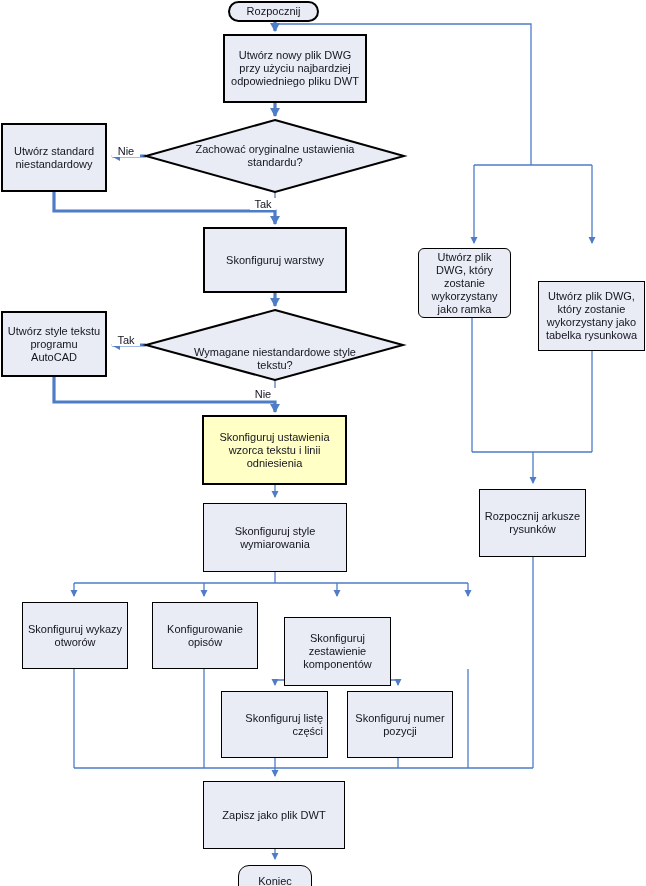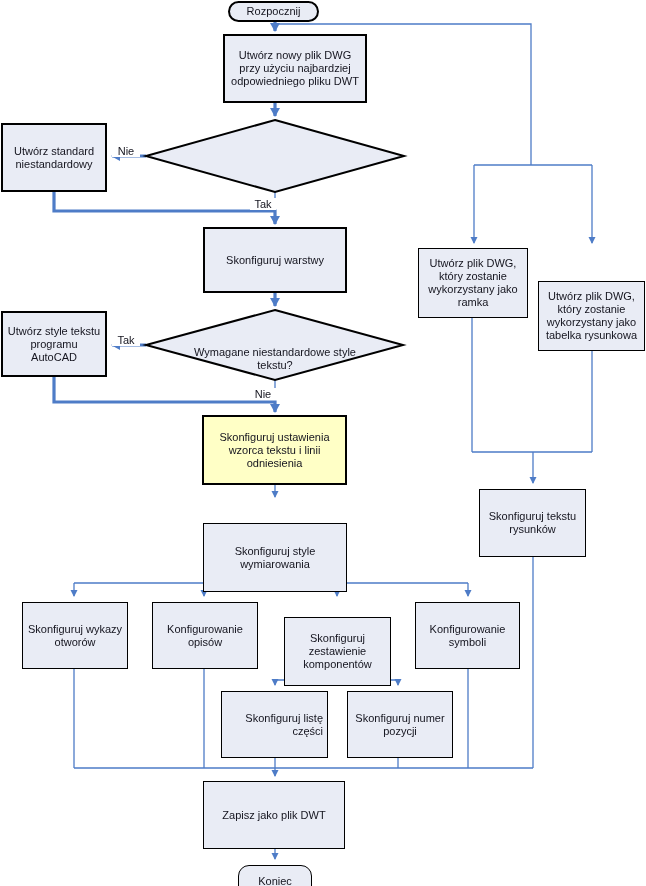--- a/index.html
+++ b/index.html
@@ -77,53 +77,53 @@
     <path class="thick" d="M54,377 V402 H275 V412" marker-end="url(#mBig)"></path>
 
     <polygon class="decision" points="275,120 404,156 275,192 146,156"></polygon>
     <polygon class="decision" points="275,310 403,345 275,380 146,345"></polygon>
   </svg>
 
   <div class="node pill bold-border" style="left:228px;top:1px;width:91px;height:21px;">Rozpocznij</div>
 
   <div class="node bold-border" style="left:203px;top:34px;width:144px;height:69px;margin-left:20px;">Utwórz nowy plik DWG przy użyciu najbardziej odpowiedniego pliku DWT</div>
 
+  <div class="dtext" style="left:175px;top:143px;width:200px;">Zachować oryginalne ustawienia standardu?</div>
 
   <div class="node bold-border" style="left:1px;top:123px;width:106px;height:69px;">Utwórz standard niestandardowy</div>
 
   <div class="node bold-border" style="left:203px;top:227px;width:144px;height:66px;">Skonfiguruj warstwy</div>
 
   <div class="dtext" style="left:175px;top:332px;width:200px;margin-top:14px;">Wymagane niestandardowe style tekstu?</div>
 
   <div class="node bold-border" style="left:1px;top:311px;width:106px;height:66px;">Utwórz style tekstu programu AutoCAD</div>
 
   <div class="node bold-border highlight" style="left:202px;top:415px;width:145px;height:70px;">Skonfiguruj ustawienia wzorca tekstu i linii odniesienia</div>
 
-  <div class="node" style="left:203px;top:503px;width:144px;height:69px;margin-top:20px;">Skonfiguruj style wymiarowania</div>
+  <div class="node" style="left:203px;top:503px;width:144px;height:69px;">Skonfiguruj style wymiarowania</div>
 
   <div class="node" style="left:152px;top:602px;width:106px;height:67px;">Konfigurowanie opisów</div>
 
   <div class="node" style="left:22px;top:602px;width:106px;height:67px;">Skonfiguruj wykazy otworów</div>
 
   <div class="node" style="left:284px;top:617px;width:107px;height:69px;">Skonfiguruj zestawienie komponentów</div>
 
-  <div class="node" style="left:415px;top:602px;width:105px;height:67px;">Konfigurowanie symboli</div>
 
   <div class="node" style="left:221px;top:691px;width:107px;height:67px;text-align:right;">Skonfiguruj listę części</div>
 
   <div class="node" style="left:347px;top:691px;width:106px;height:67px;">Skonfiguruj numer pozycji</div>
 
   <div class="node" style="left:203px;top:781px;width:142px;height:68px;">Zapisz jako plik DWT</div>
 
   <div class="node pill" style="left:238px;top:865px;width:74px;height:32px;">Koniec</div>
 
-  <div class="node" style="left:418px;top:248px;width:110px;height:70px;">Utwórz plik DWG, który zostanie wykorzystany jako ramka</div>
+  <div class="node" style="left:418px;top:248px;width:93px;height:70px;border-radius:6px;">Utwórz plik DWG, który zostanie wykorzystany jako ramka</div>
 
   <div class="node" style="left:538px;top:259px;width:107px;height:70px;margin-top:22px;">Utwórz plik DWG, który zostanie wykorzystany jako tabelka rysunkowa</div>
 
-  <div class="node" style="left:479px;top:489px;width:107px;height:68px;">Skonfiguruj tekstu rysunków</div>
+  <div class="node" style="left:479px;top:489px;width:107px;height:68px;">Rozpocznij arkusze rysunków</div>
 
   <div class="elabel" style="left:112px;top:145px;width:26px;">Nie</div>
   <div class="elabel" style="left:250px;top:198px;width:24px;">Tak</div>
   <div class="elabel" style="left:112px;top:334px;width:26px;">Tak</div>
   <div class="elabel" style="left:250px;top:388px;width:24px;">Nie</div>
 
 </div>
 
 </body></html>

